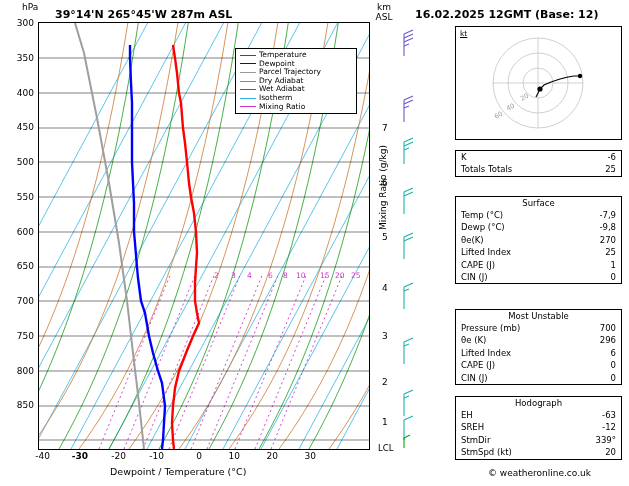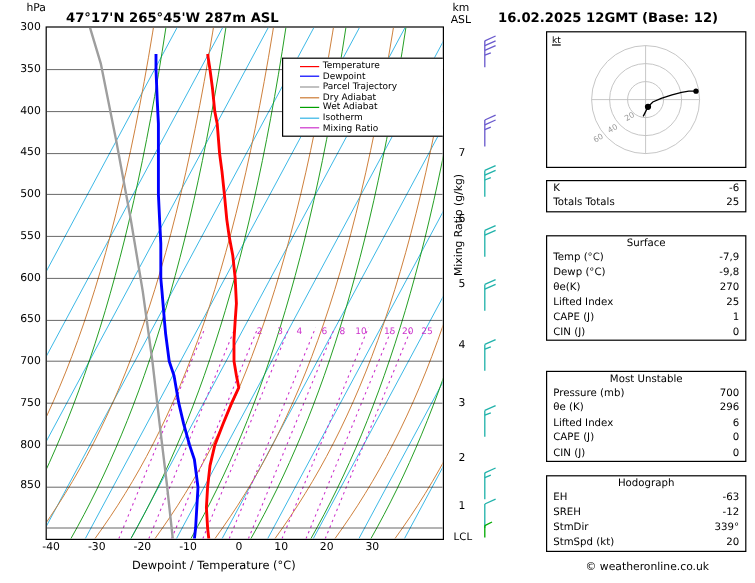--- a/index.html
+++ b/index.html
@@ -44,21 +44,21 @@
     font-size:9px;
     transform:rotate(-90deg);
     transform-origin:left top;
     white-space:nowrap;
   }
 
   
   #legend{
     position:absolute;left:196px;top:25px;width:112px;
     border:1px solid #000;background:#fff;
-    padding:2px 14px;font-size:7.5px;line-height:8.6px;
+    padding:2px 4px;font-size:7.5px;line-height:8.6px;
   }
   .legrow{display:flex;align-items:center;height:8.6px;}
   .legline{width:16px;height:0;border-top:1.4px solid #000;margin-right:3px;}
 
   
   #hodo-box{
     left:455px;top:26px;width:165px;height:112px;
     border:1px solid #000;background:#fff;
   }
   #hodo-kt{left:4px;top:2px;font-size:7.5px;text-decoration:underline;}
@@ -79,21 +79,21 @@
   
   #copyright{left:488px;top:468px;font-size:9px;}
 
   
   #barbs{left:376px;top:22px;width:60px;height:426px;}
 </style>
 </head>
 <body>
 
 <div class="abs" id="hpa-label">hPa</div>
-<div class="abs" id="station-title">47°17'N 265°45'W 287m ASL</div>
+<div class="abs" id="station-title">39°14'N 265°45'W 287m ASL</div>
 <div class="abs" id="km-asl">
   <div>km</div>
   <div>ASL</div>
 </div>
 <div class="abs" id="date-title">16.02.2025 12GMT (Base: 12)</div>
 
 <div class="abs" id="skewt-frame">
   <svg id="skewt-svg" width="330" height="426" viewBox="0 0 330 426">
     <defs>
       <clipPath id="clipbox">
@@ -222,21 +222,21 @@
 <div class="ylab" style="left:0px;top:157px;">500</div>
 <div class="ylab" style="left:0px;top:192px;">550</div>
 <div class="ylab" style="left:0px;top:227px;">600</div>
 <div class="ylab" style="left:0px;top:261px;">650</div>
 <div class="ylab" style="left:0px;top:296px;">700</div>
 <div class="ylab" style="left:0px;top:331px;">750</div>
 <div class="ylab" style="left:0px;top:366px;">800</div>
 <div class="ylab" style="left:0px;top:400px;">850</div>
 
 <div class="xlab" style="left:26px;top:451px;">-40</div>
-<div class="xlab" style="left:64px;top:451px;">-30</div>
+<div class="xlab" style="left:64px;top:451px;font-weight:bold;">-30</div>
 <div class="xlab" style="left:102px;top:451px;">-20</div>
 <div class="xlab" style="left:140px;top:451px;">-10</div>
 <div class="xlab" style="left:178px;top:451px;">0</div>
 <div class="xlab" style="left:216px;top:451px;">10</div>
 <div class="xlab" style="left:254px;top:451px;">20</div>
 <div class="xlab" style="left:292px;top:451px;">30</div>
 <div class="abs" id="xaxis-title">Dewpoint / Temperature (°C)</div>
 
 <div class="kmlab" style="left:382px;top:123px;">7</div>
 <div class="kmlab" style="left:382px;top:178px;">6</div>

